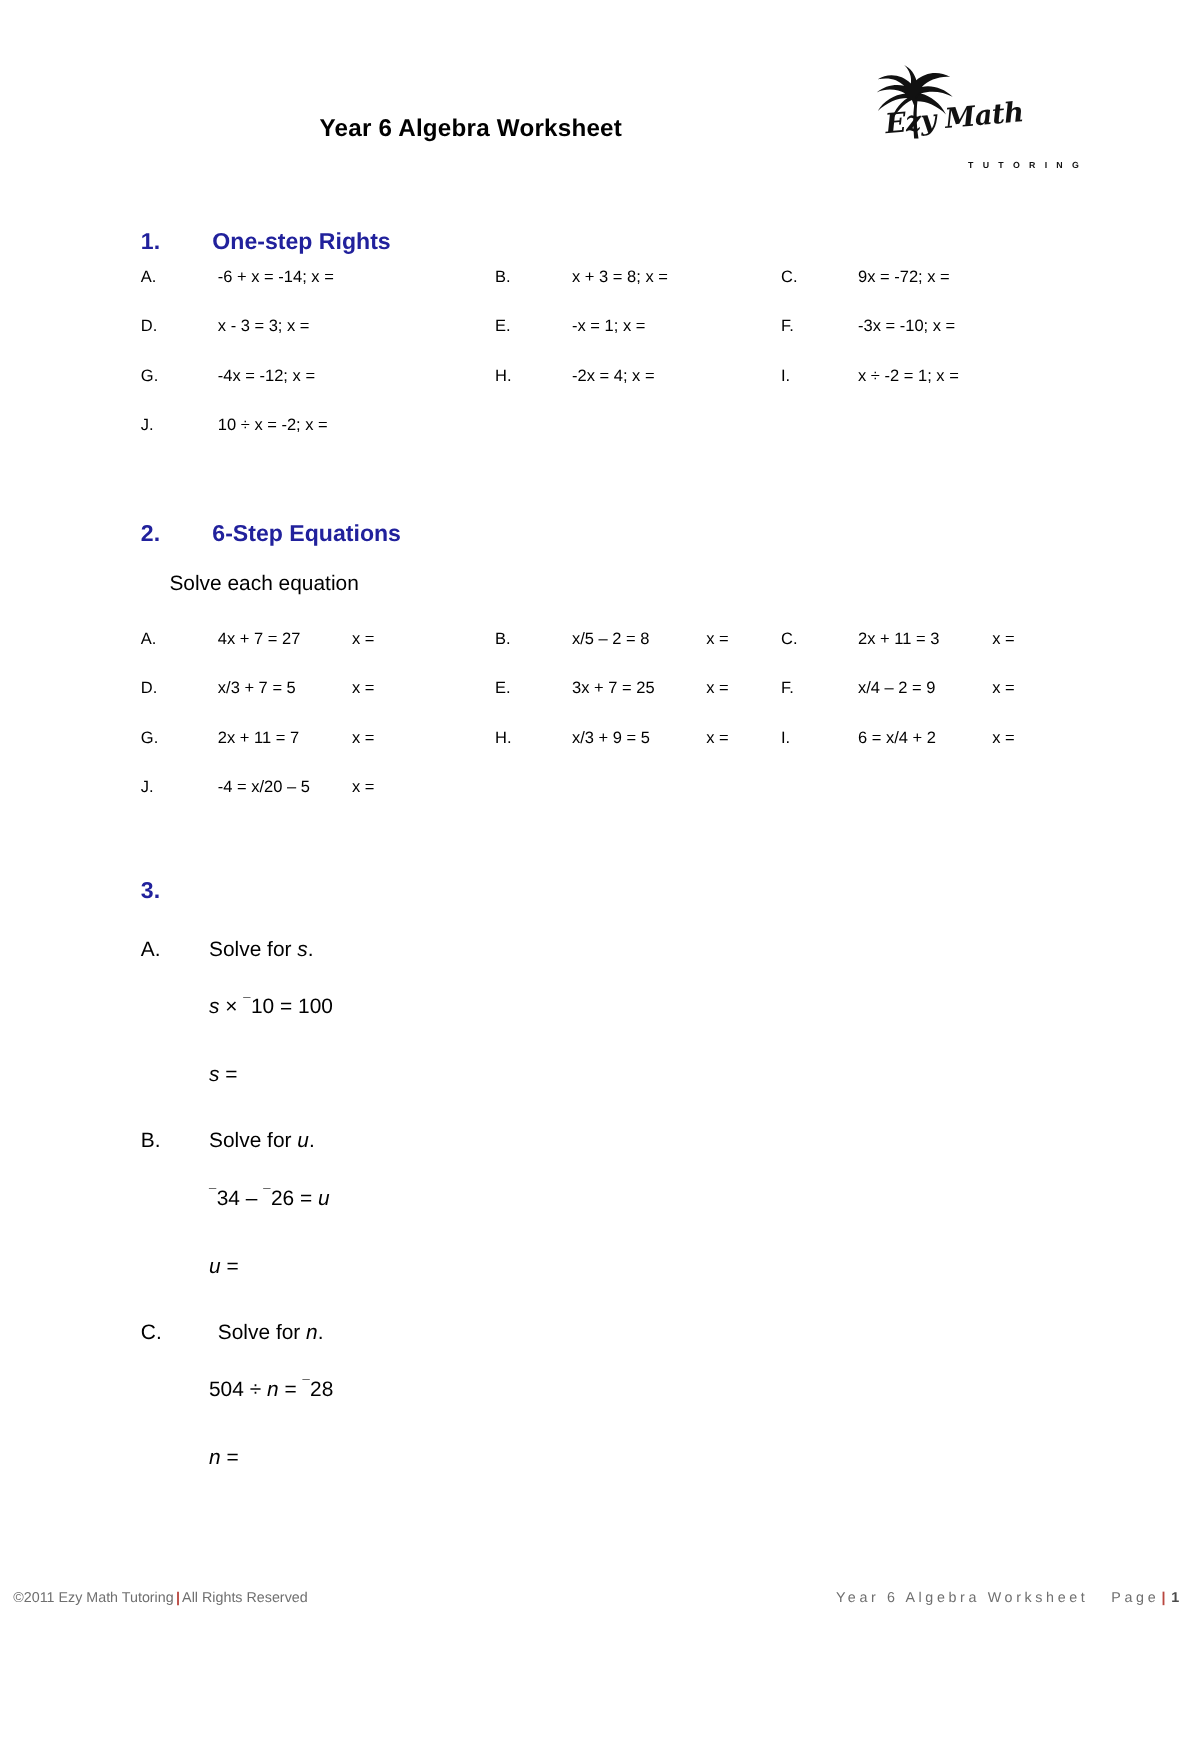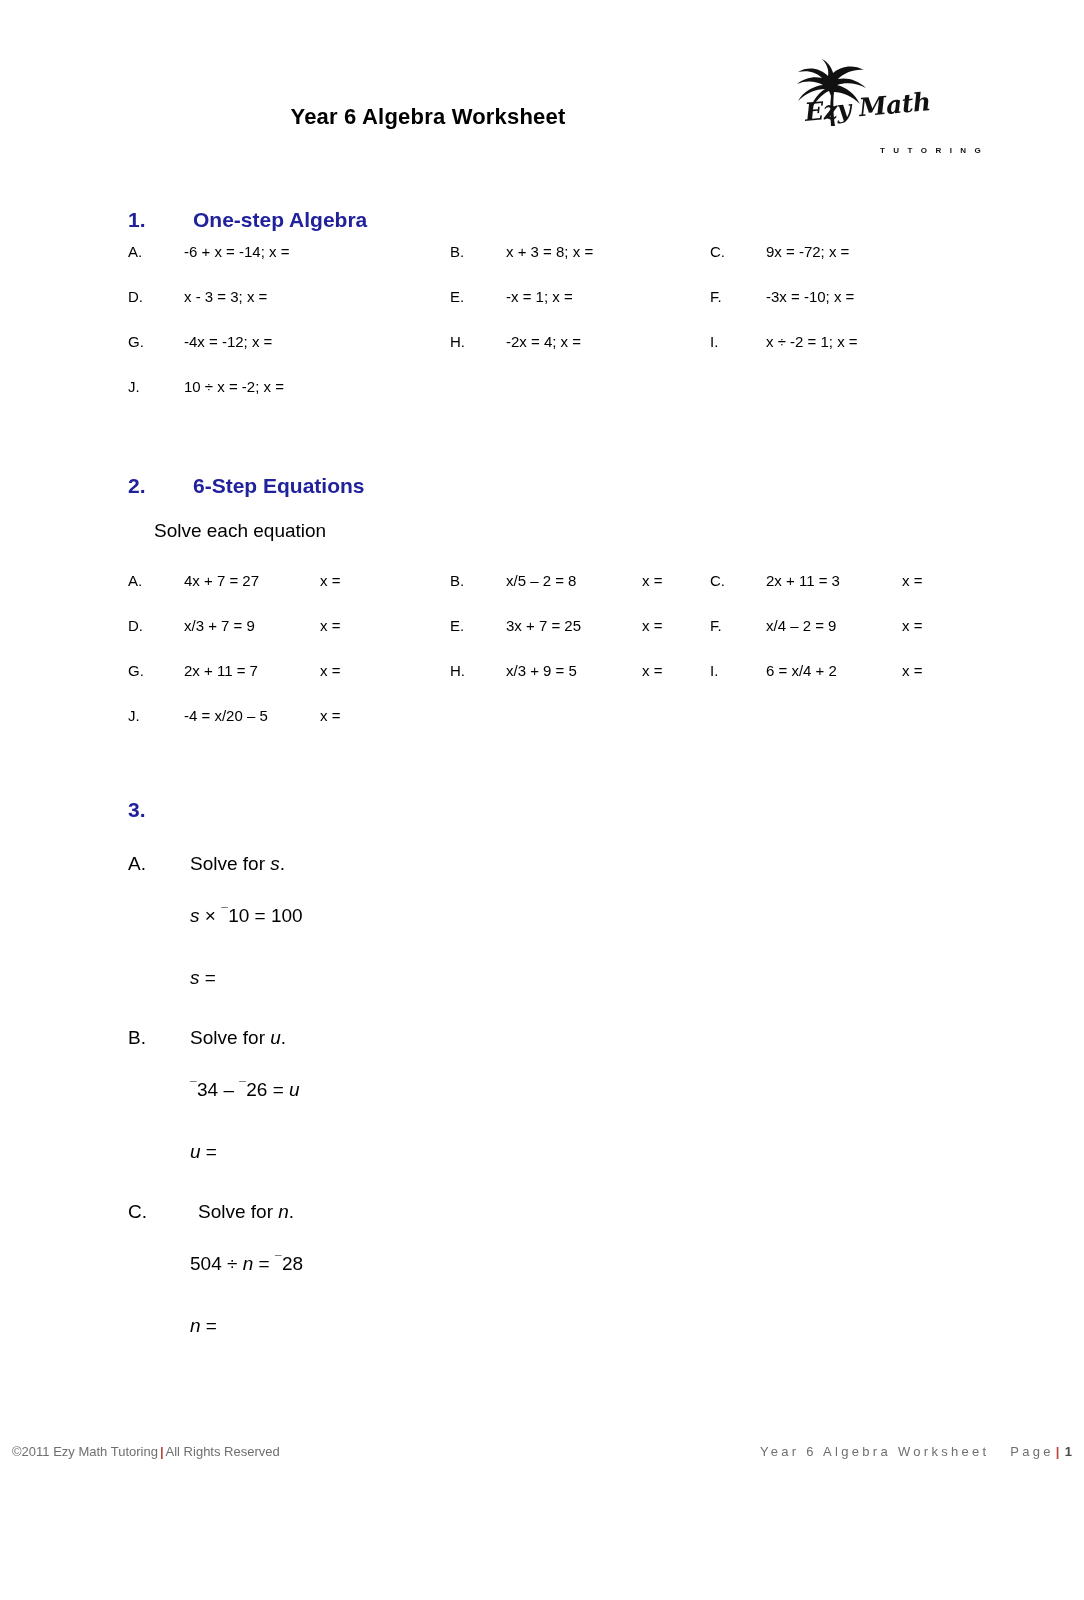--- a/index.html
+++ b/index.html
@@ -96,21 +96,21 @@
 
   
   .prob {
     position: absolute;
     font-size: 15px;
     color: #000;
     white-space: nowrap;
     line-height: 1;
   }
   .prob .lab { position: absolute; left: 0; top: 0; }
-  .prob .eq  { position: absolute; left: 56px; top: 0; }
+  .prob .eq  { position: absolute; left: 70px; top: 0; }
   .prob .ans { position: absolute; top: 0; }
 
   
   .s3 {
     position: absolute;
     font-size: 19px;
     color: #000;
     white-space: nowrap;
     line-height: 1;
   }
@@ -179,21 +179,21 @@
           <path d="M62 33 C63 30, 66 28, 70 27 C66 29, 64 31, 63 34 Z"></path>
         </g>
       </svg>
       <div class="logo-script">Ezy Math</div>
       <div class="logo-sub">T U T O R I N G</div>
     </div>
   </div>
 
   <div class="sec-head" style="left:128px; top:208px;">
     <span class="sec-num">1.</span>
-    <span class="sec-title">One-step Algebra</span>
+    <span class="sec-title">One-step Rights</span>
   </div>
 
   <div class="prob" style="left:128px; top:244px;">
     <span class="lab">A.</span>
     <span class="eq">-6 + x = -14; x =</span>
   </div>
   <div class="prob" style="left:450px; top:244px;">
     <span class="lab">B.</span>
     <span class="eq">x + 3 = 8; x =</span>
   </div>
@@ -250,21 +250,21 @@
     <span class="ans" style="left:192px;">x =</span>
   </div>
   <div class="prob" style="left:710px; top:573px;">
     <span class="lab">C.</span>
     <span class="eq">2x + 11 = 3</span>
     <span class="ans" style="left:192px;">x =</span>
   </div>
 
   <div class="prob" style="left:128px; top:618px;">
     <span class="lab">D.</span>
-    <span class="eq">x/3 + 7 = 9</span>
+    <span class="eq">x/3 + 7 = 5</span>
     <span class="ans" style="left:192px;">x =</span>
   </div>
   <div class="prob" style="left:450px; top:618px;">
     <span class="lab">E.</span>
     <span class="eq">3x + 7 = 25</span>
     <span class="ans" style="left:192px;">x =</span>
   </div>
   <div class="prob" style="left:710px; top:618px;">
     <span class="lab">F.</span>
     <span class="eq">x/4 – 2 = 9</span>

